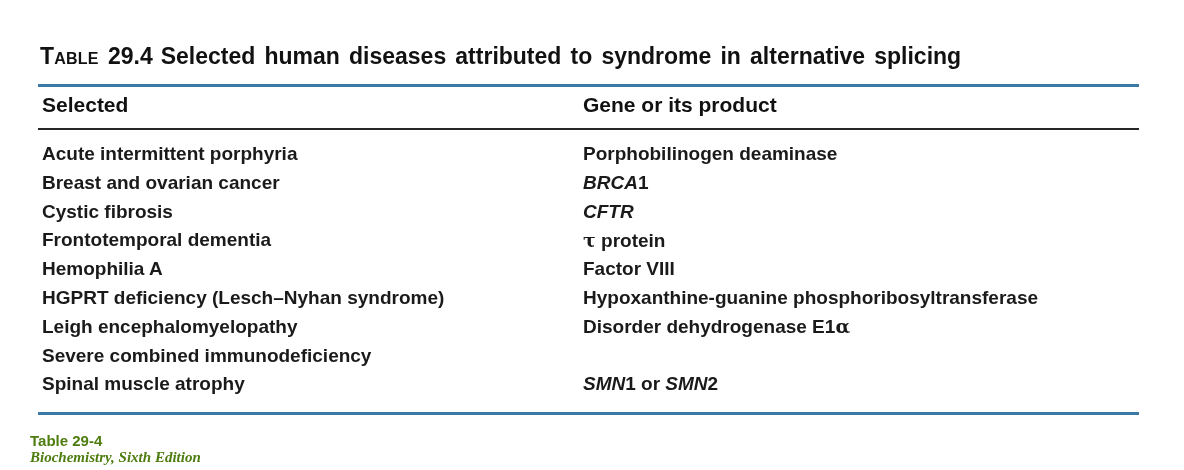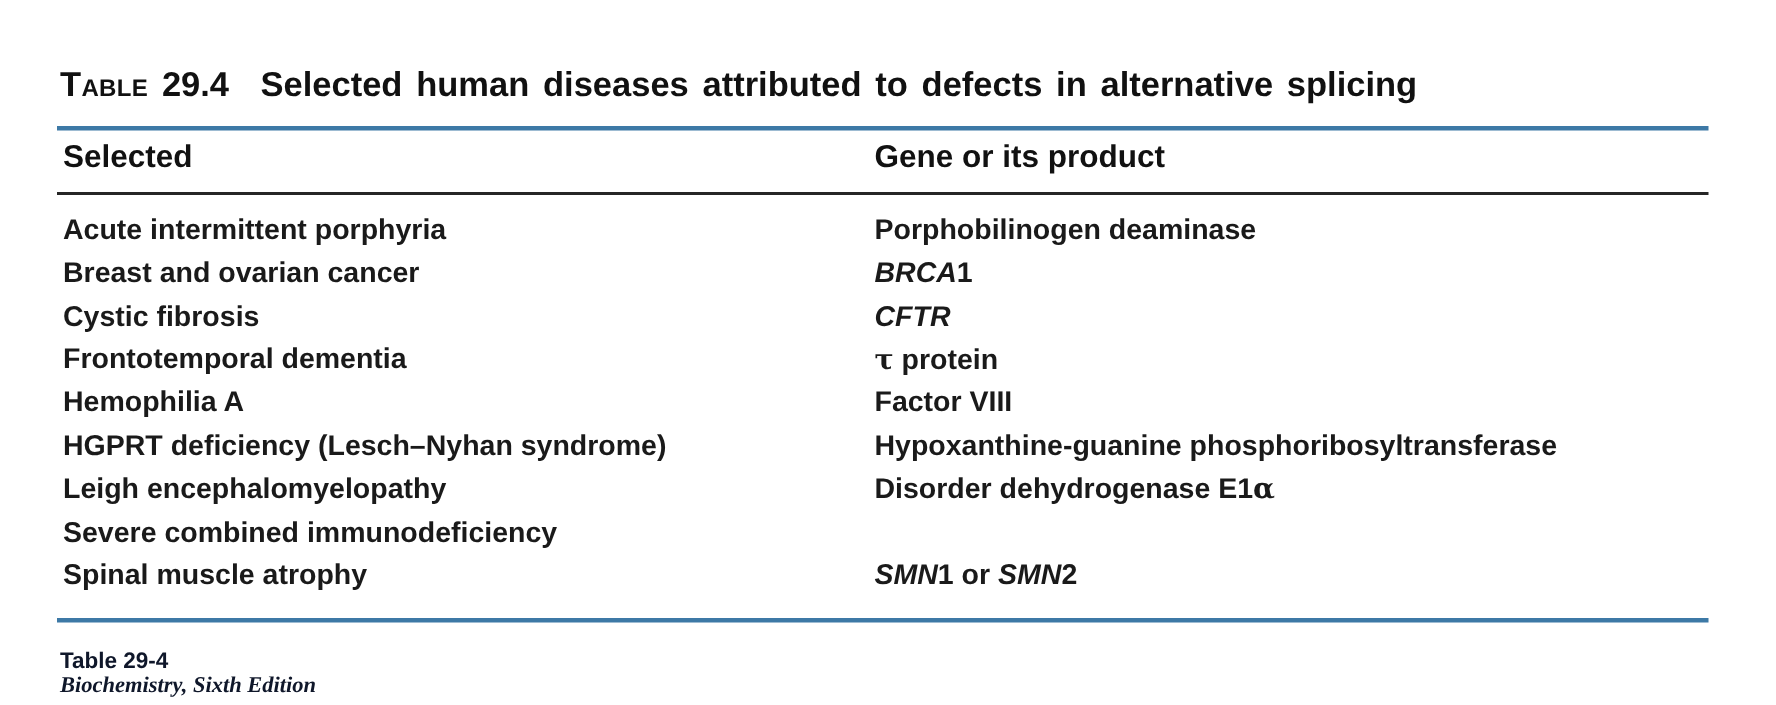--- a/index.html
+++ b/index.html
@@ -24,21 +24,21 @@
     font-weight: 700;
     word-spacing: 0.12em;
     white-space: nowrap;
     color: #111111;
   }
   #table-title .smallcaps {
     font-variant: small-caps;
     letter-spacing: 0.01em;
   }
   #table-title .title-number {
-    margin-right: 21px;
+    margin-right: 8px;
   }
   .rule {
     position: absolute;
     left: 38px;
     width: 1101px;
   }
   #rule-blue-top {
     top: 84px;
     height: 3px;
     background: #3d79a6;
@@ -89,23 +89,23 @@
     overflow: visible;
   }
   .italic {
     font-style: italic;
   }
   .greek {
     font-family: "DejaVu Serif", serif;
   }
   #footer {
     position: absolute;
-    left: 40px;
+    left: 30px;
     top: 432px;
-    color: #0f172a;
+    color: #4d7c0f;
   }
   #footer-table-ref {
     font-size: 15px;
     font-weight: 700;
     line-height: 17px;
   }
   #footer-source {
     font-size: 15px;
     font-weight: 700;
     font-style: italic;
@@ -113,21 +113,21 @@
     font-family: Liberation Serif, serif;
   }
 </style>
 </head>
 <body>
 
 <div id="page">
 
   <div id="table-title">
     <span class="smallcaps">Table</span>
-    <span class="title-number">29.4</span><span>Selected human diseases attributed to defects in alternative splicing</span>
+    <span class="title-number">29.4</span><span>Selected human diseases attributed to syndrome in alternative splicing</span>
   </div>
 
   <div id="rule-blue-top" class="rule"></div>
 
   <div id="header-row">
     <div class="c1">Selected</div>
     <div class="c2">Gene or its product</div>
   </div>
 
   <div id="rule-dark-header" class="rule"></div>

